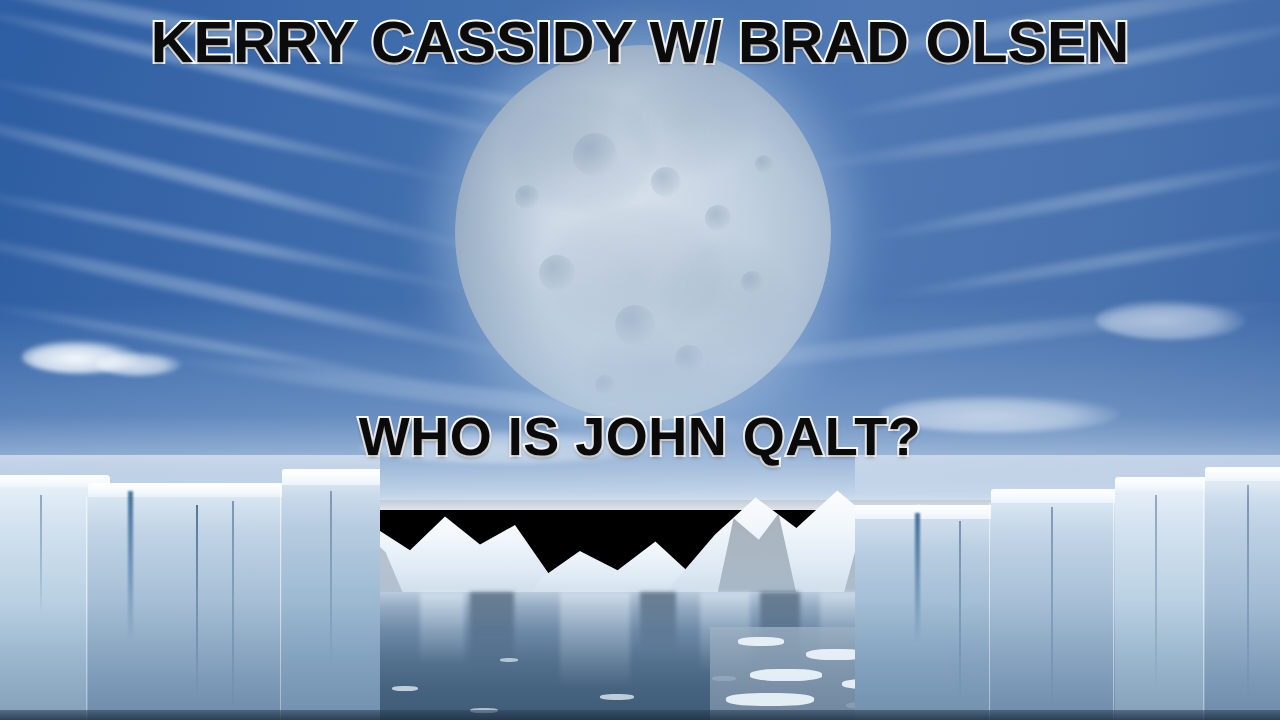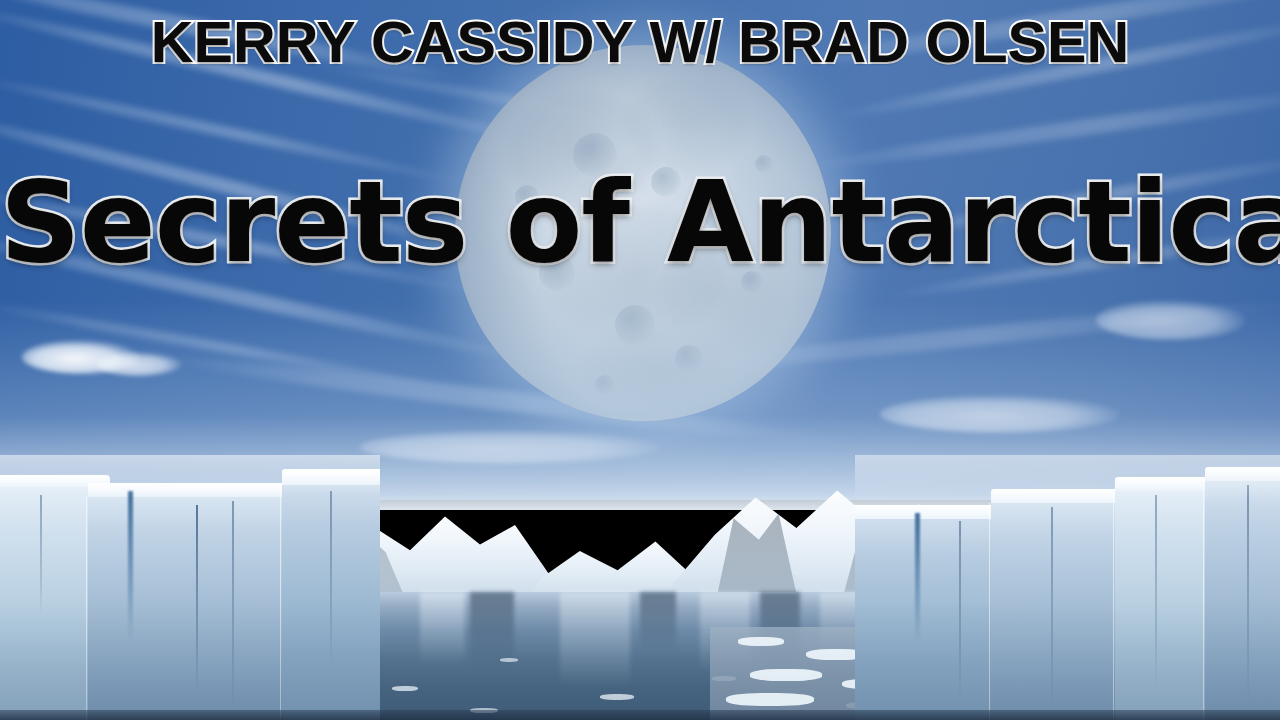--- a/index.html
+++ b/index.html
@@ -386,16 +386,16 @@
       <div style="position:absolute; left:0; top:0; width:425px; height:46px;
                   background:linear-gradient(to bottom, rgba(255,255,255,.92), rgba(255,255,255,0)); opacity:.5;"></div>
       <div class="shelf-shade"></div>
     </div>
 
     <div class="footer-band"></div>
   </div>
 
   <div class="txt header-title">KERRY CASSIDY W/ BRAD OLSEN</div>
 
-  <div class="txt main-title">Secrets of Antarctica</div>
-
+
+  <div class="txt sub-title">WHO IS JOHN QALT?</div>
 
 </div>
 
 </body></html>

